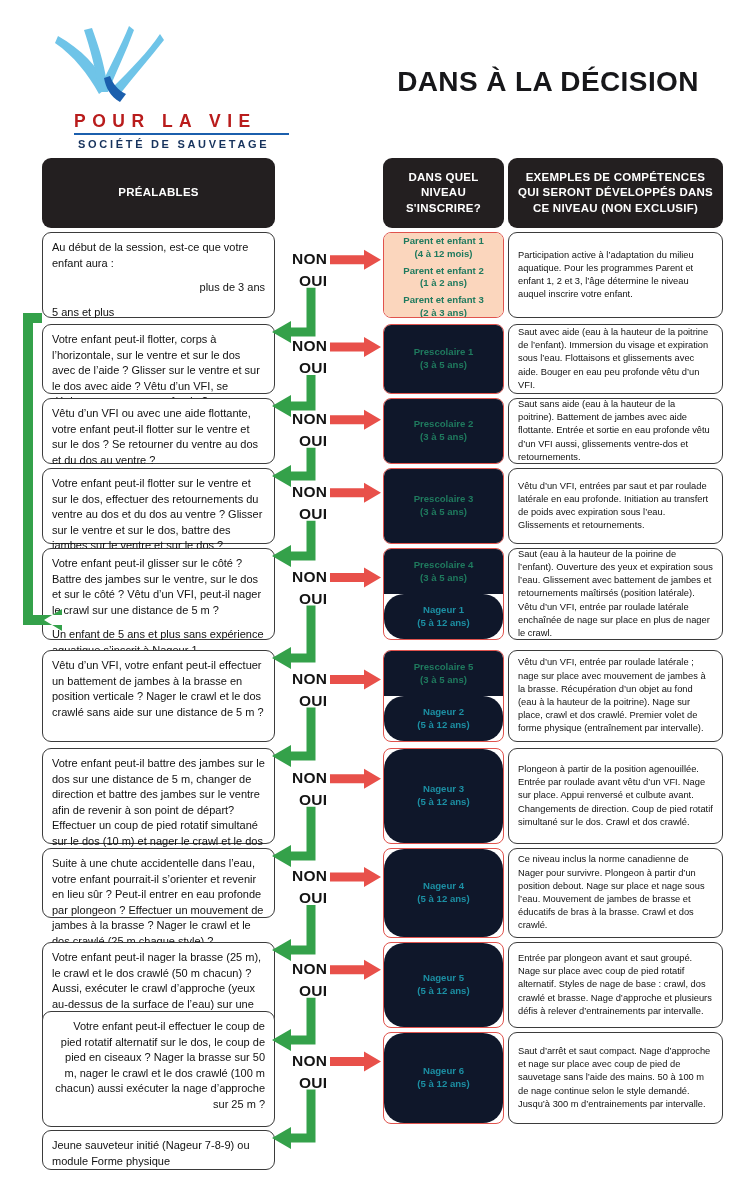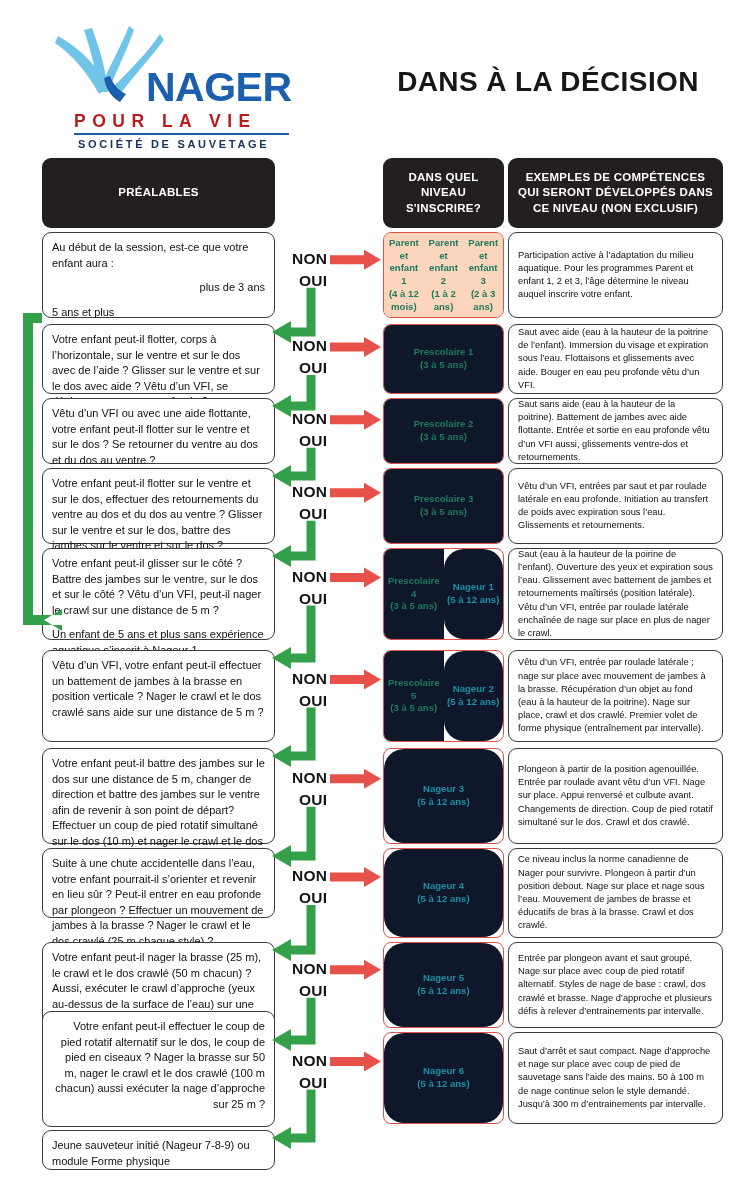--- a/index.html
+++ b/index.html
@@ -99,21 +99,21 @@
   
   .lbox {
     position: absolute;
     left: 383px;
     width: 121px;
     border: 1.2px solid #e0534d;
     border-radius: 8px;
     box-sizing: border-box;
     overflow: hidden;
     display: flex;
-    flex-direction: row;
+    flex-direction: column;
   }
   .lcell {
     flex: 1 1 0;
     display: flex;
     flex-direction: column;
     align-items: center;
     justify-content: center;
     text-align: center;
     font-size: 9.6px;
     font-weight: bold;
@@ -171,21 +171,20 @@
 <div id="header">
 
   <div id="logo-block">
     <svg id="logo-splash" viewBox="0 0 120 78">
       <path d="M6 10 C30 24, 46 40, 55 62 L47 68 C36 48, 22 30, 3 17 Z" fill="#6fc4e8"></path>
       <path d="M40 2 C48 24, 54 44, 56 66 L47 66 C44 44, 38 22, 32 4 Z" fill="#6fc4e8"></path>
       <path d="M82 4 C74 26, 64 46, 56 66 L48 62 C58 40, 69 20, 77 0 Z" fill="#6fc4e8"></path>
       <path d="M112 14 C98 32, 82 50, 68 68 L62 60 C78 44, 96 26, 108 8 Z" fill="#6fc4e8"></path>
       <path d="M52 52 C54 62, 58 70, 68 76 L74 68 C66 64, 61 58, 58 50 Z" fill="#1b5fad"></path>
     </svg>
-    <div id="logo-nager">NAGER</div>
     <div id="logo-pourlavie">POUR LA VIE</div>
     <div id="logo-rule"></div>
     <div id="logo-societe">SOCIÉTÉ DE SAUVETAGE</div>
   </div>
 
   <div id="doc-title">DANS À LA DÉCISION</div>
 </div>
 
 <div class="col-head" id="head-prealables">
   <span>PRÉALABLES</span>

